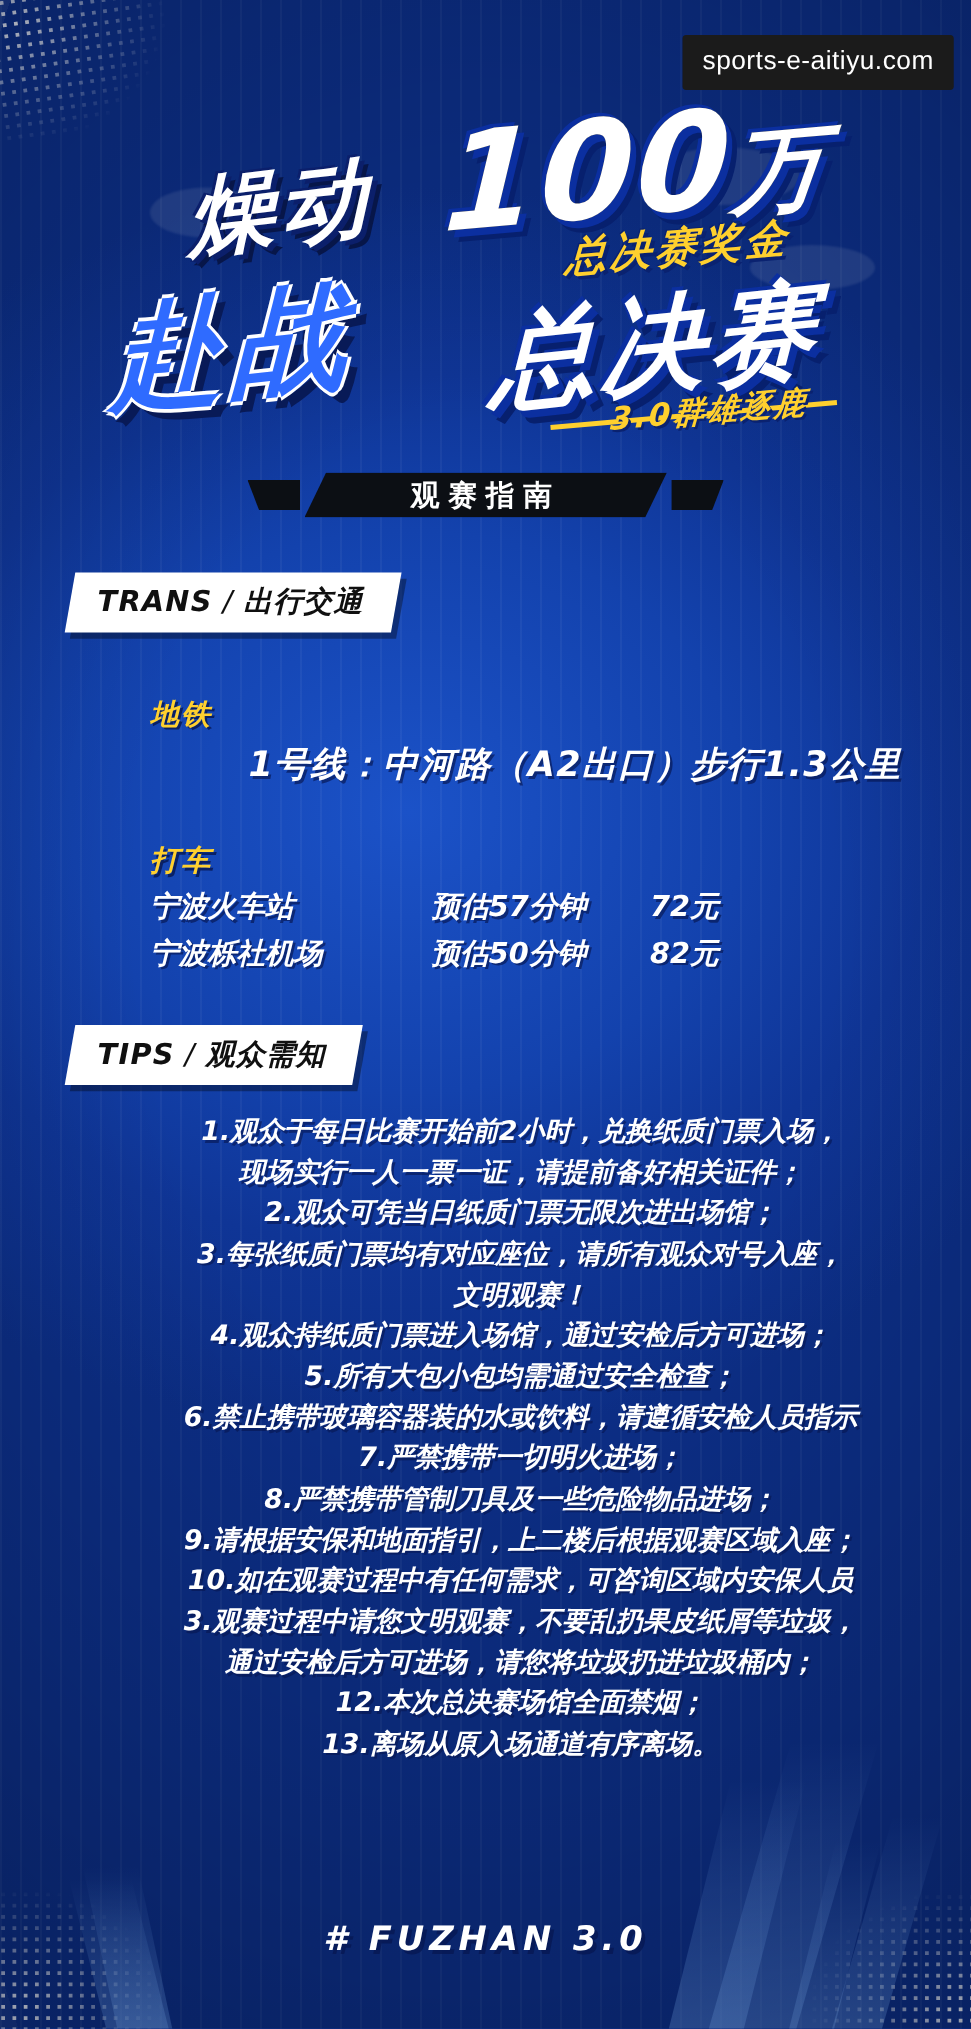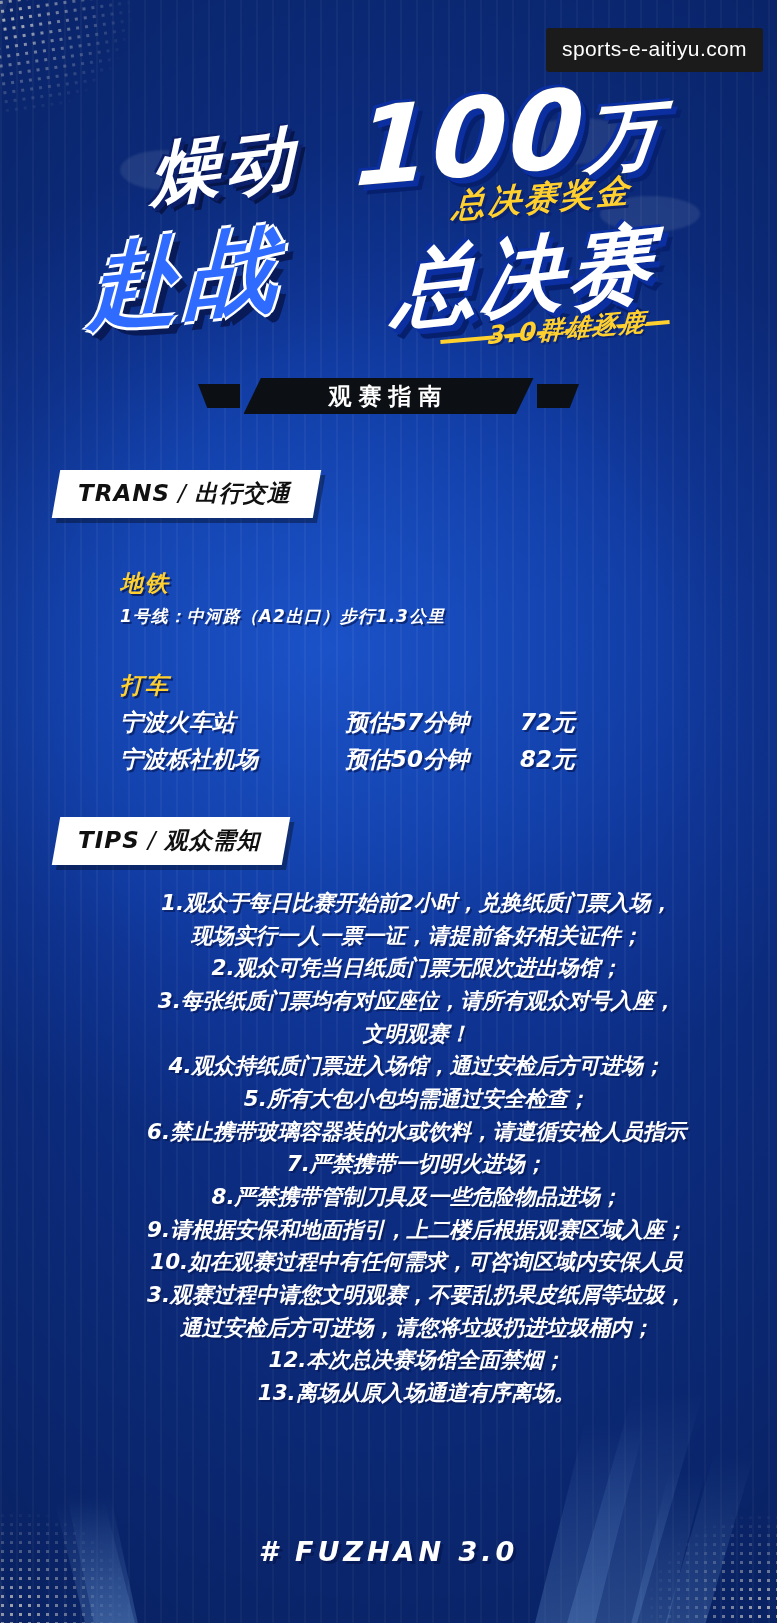--- a/index.html
+++ b/index.html
@@ -157,21 +157,21 @@
     left: 440px;
     width: 230px;
     height: 4px;
     background: #ffd02e;
     transform: rotate(-5deg);
   }
 
   
   .guide-banner {
     position: relative;
-    margin: 8px auto 12px auto;
+    margin: 8px auto 0 auto;
     width: 290px;
     height: 36px;
     background: #0c0f14;
     clip-path: polygon(6% 0%, 100% 0%, 94% 100%, 0% 100%);
     display: flex;
     align-items: center;
     justify-content: center;
     z-index: 12;
   }
   .guide-banner span {
@@ -224,28 +224,29 @@
     color: #ffd02e;
     font-size: 23px;
     font-weight: bold;
     font-style: italic;
     letter-spacing: 2px;
     margin: 42px 0 6px 64px;
     font-family: "DejaVu Sans", sans-serif;
     text-shadow: 2px 2px 0 rgba(6,22,80,0.8);
   }
   .line {
-    font-size: 17px;
+    font-size: 28px;
     font-style: italic;
     font-weight: bold;
     letter-spacing: 1px;
     margin: 6px 0 0 64px;
     color: #ffffff;
     font-family: "DejaVu Sans", sans-serif;
     text-shadow: 2px 2px 0 rgba(6,22,80,0.65);
+    text-align: right;
   }
   .taxi-row {
     display: flex;
     margin: 6px 0 0 64px;
     font-size: 23px;
     font-style: italic;
     font-weight: bold;
     color: #ffffff;
     font-family: "DejaVu Sans", sans-serif;
     text-shadow: 2px 2px 0 rgba(6,22,80,0.65);

